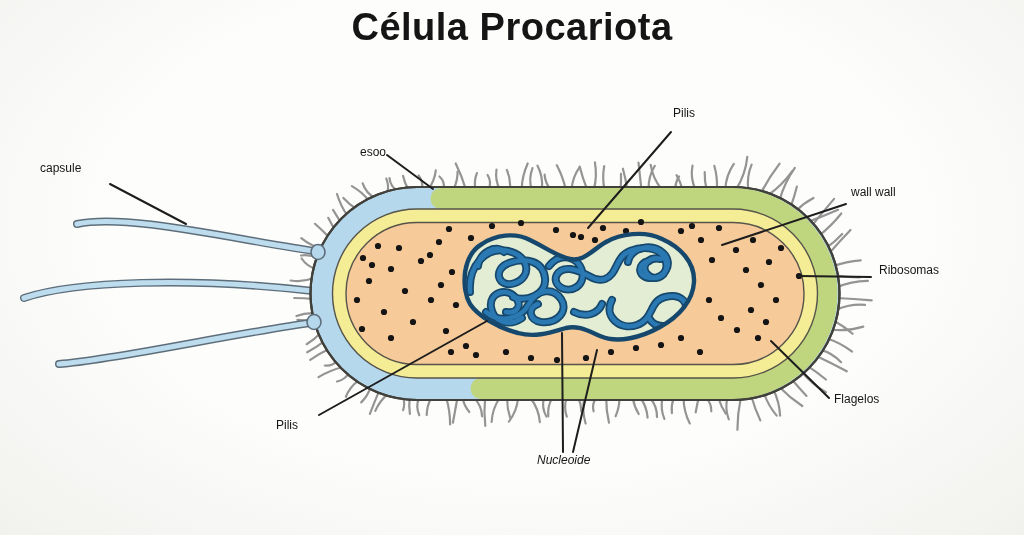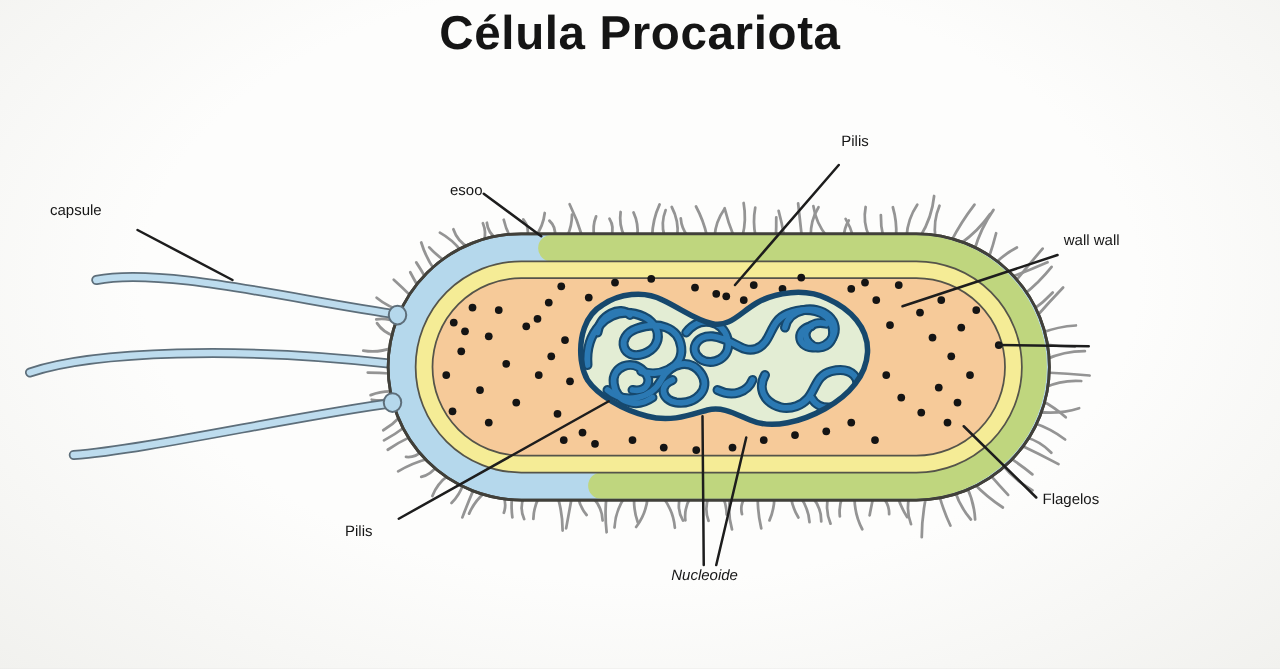--- a/index.html
+++ b/index.html
@@ -314,16 +314,17 @@
       <path d="M563,452 L562,333"></path>
       <path d="M573,452 L597,350"></path>
     </g>
   </svg>
 
   <div class="title">Célula Procariota</div>
   <div class="label" id="lbl-capsule">capsule</div>
   <div class="label" id="lbl-esoo">esoo</div>
   <div class="label" id="lbl-pilis-top">Pilis</div>
   <div class="label" id="lbl-cell-wall">wall wall</div>
+  <div class="label" id="lbl-ribosomas">Ribosomas</div>
   <div class="label" id="lbl-flagelos">Flagelos</div>
   <div class="label" id="lbl-pilis-bottom">Pilis</div>
   <div class="label" id="lbl-nucleoide">Nucleoide</div>
 </div>
 
 </body></html>

